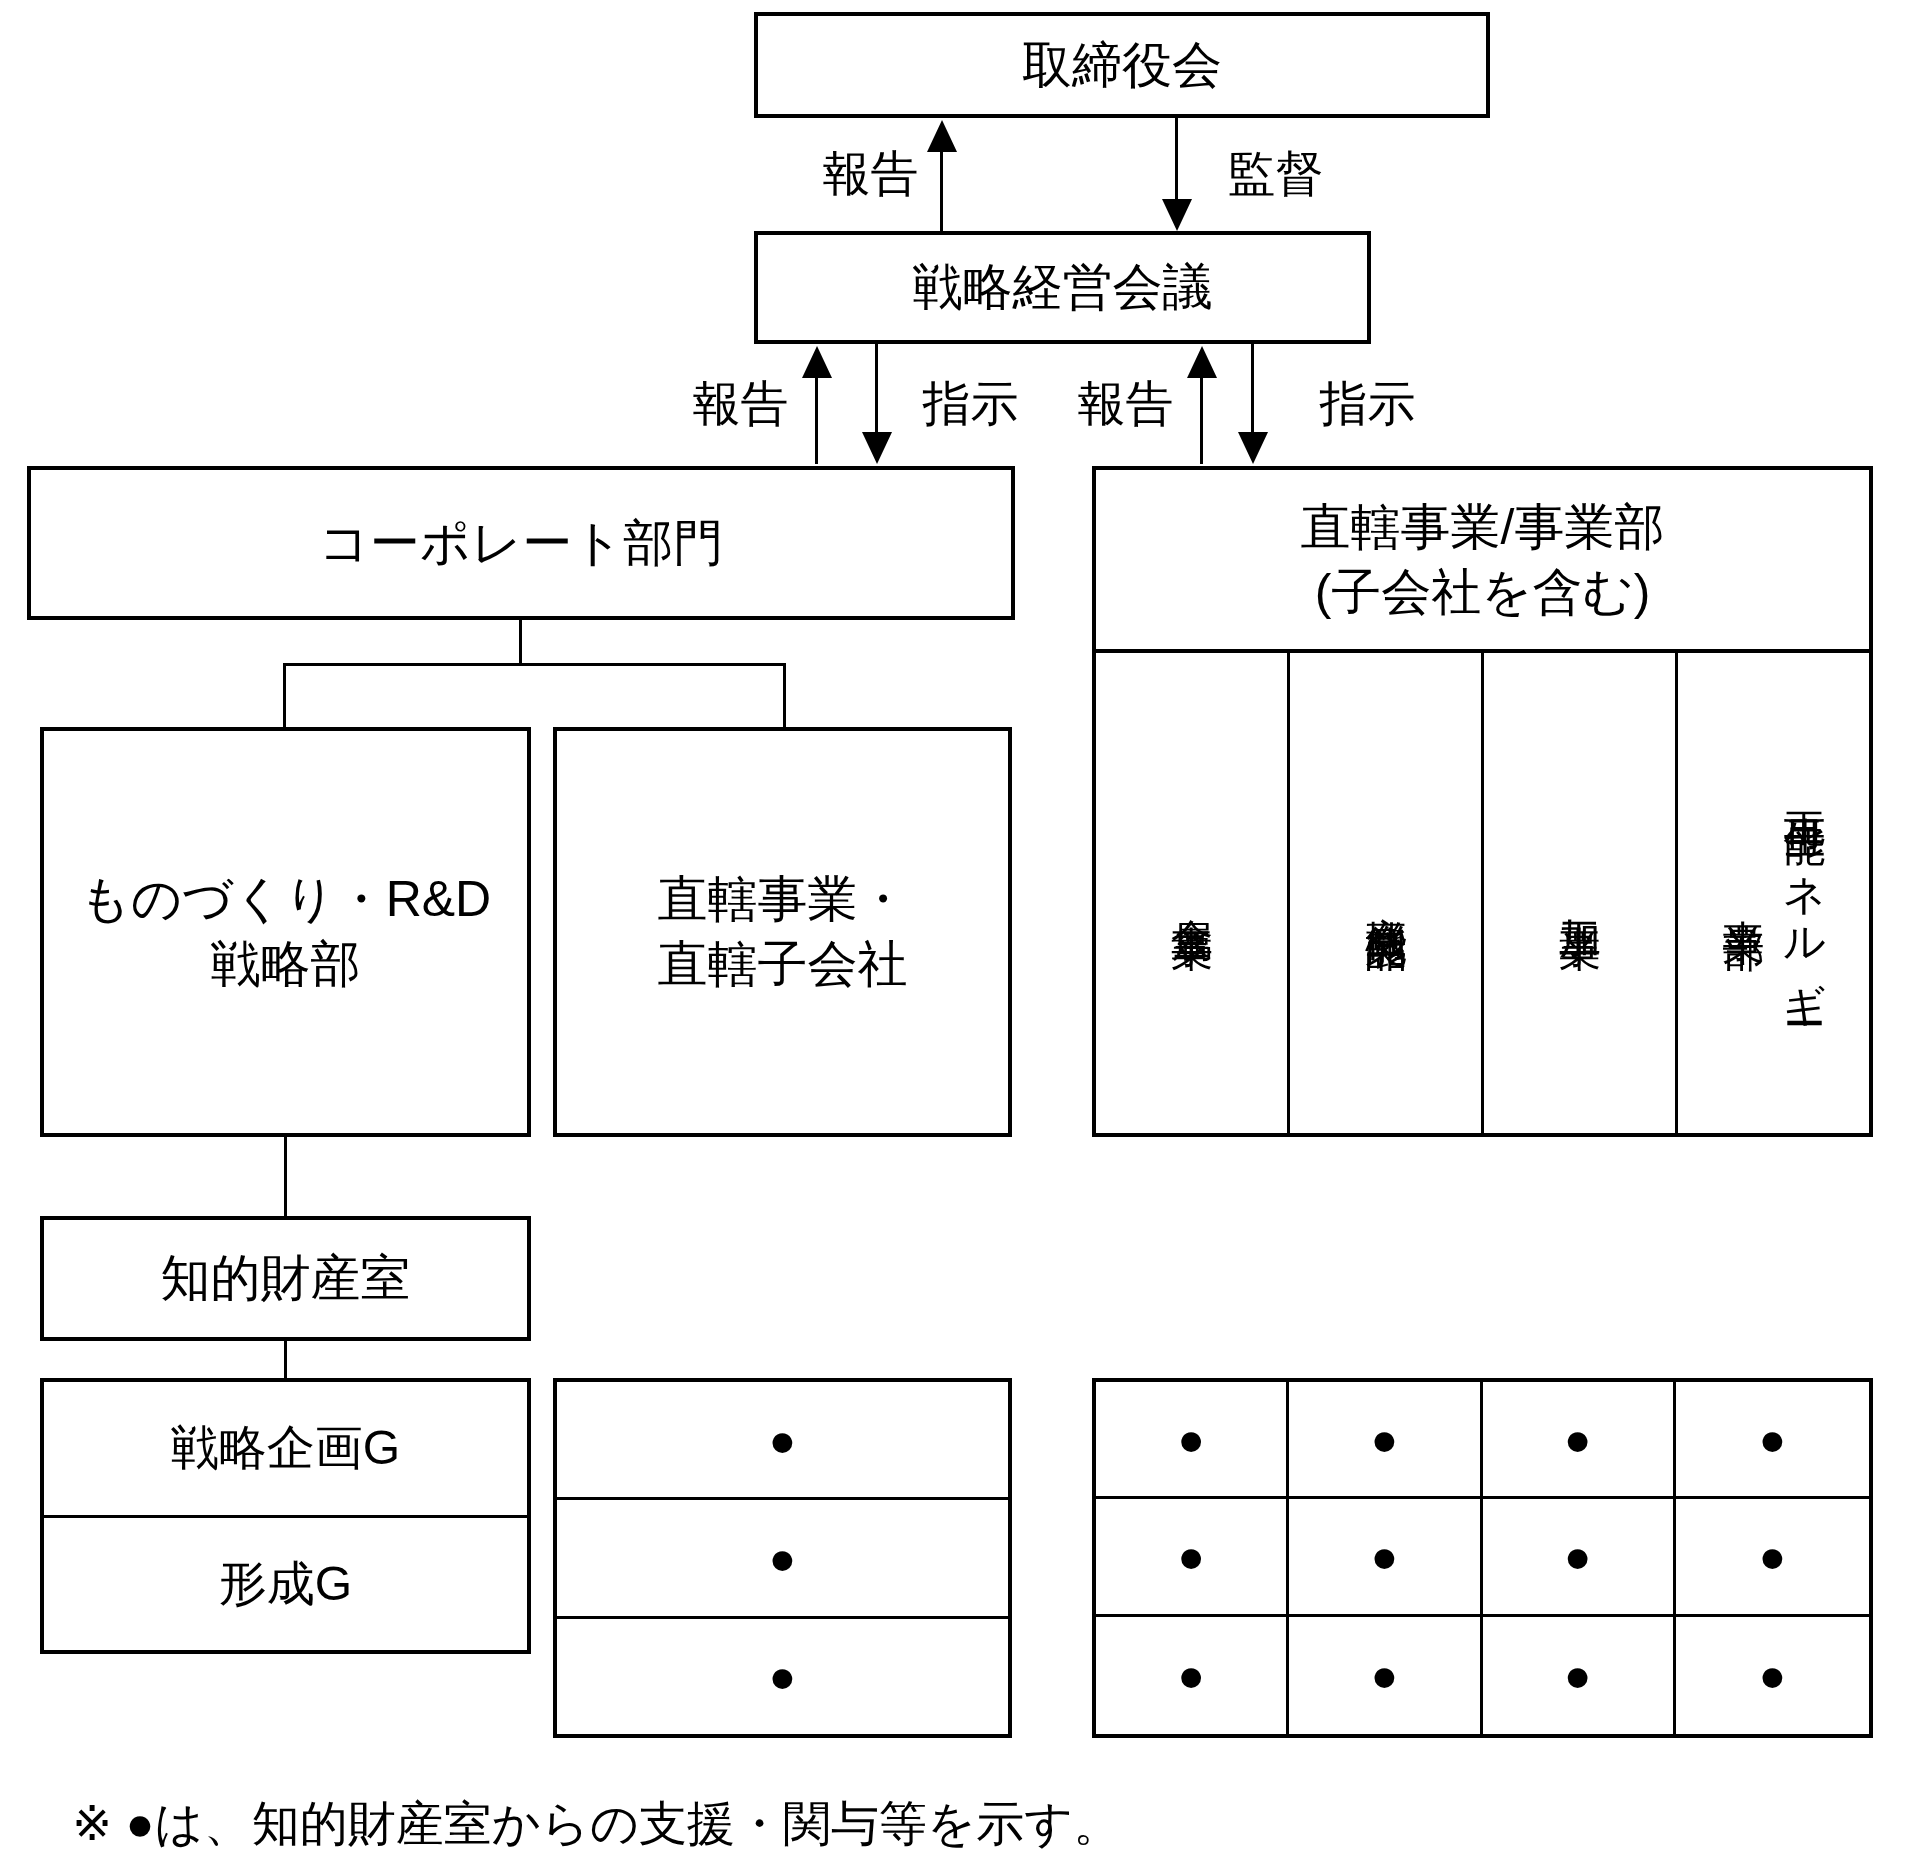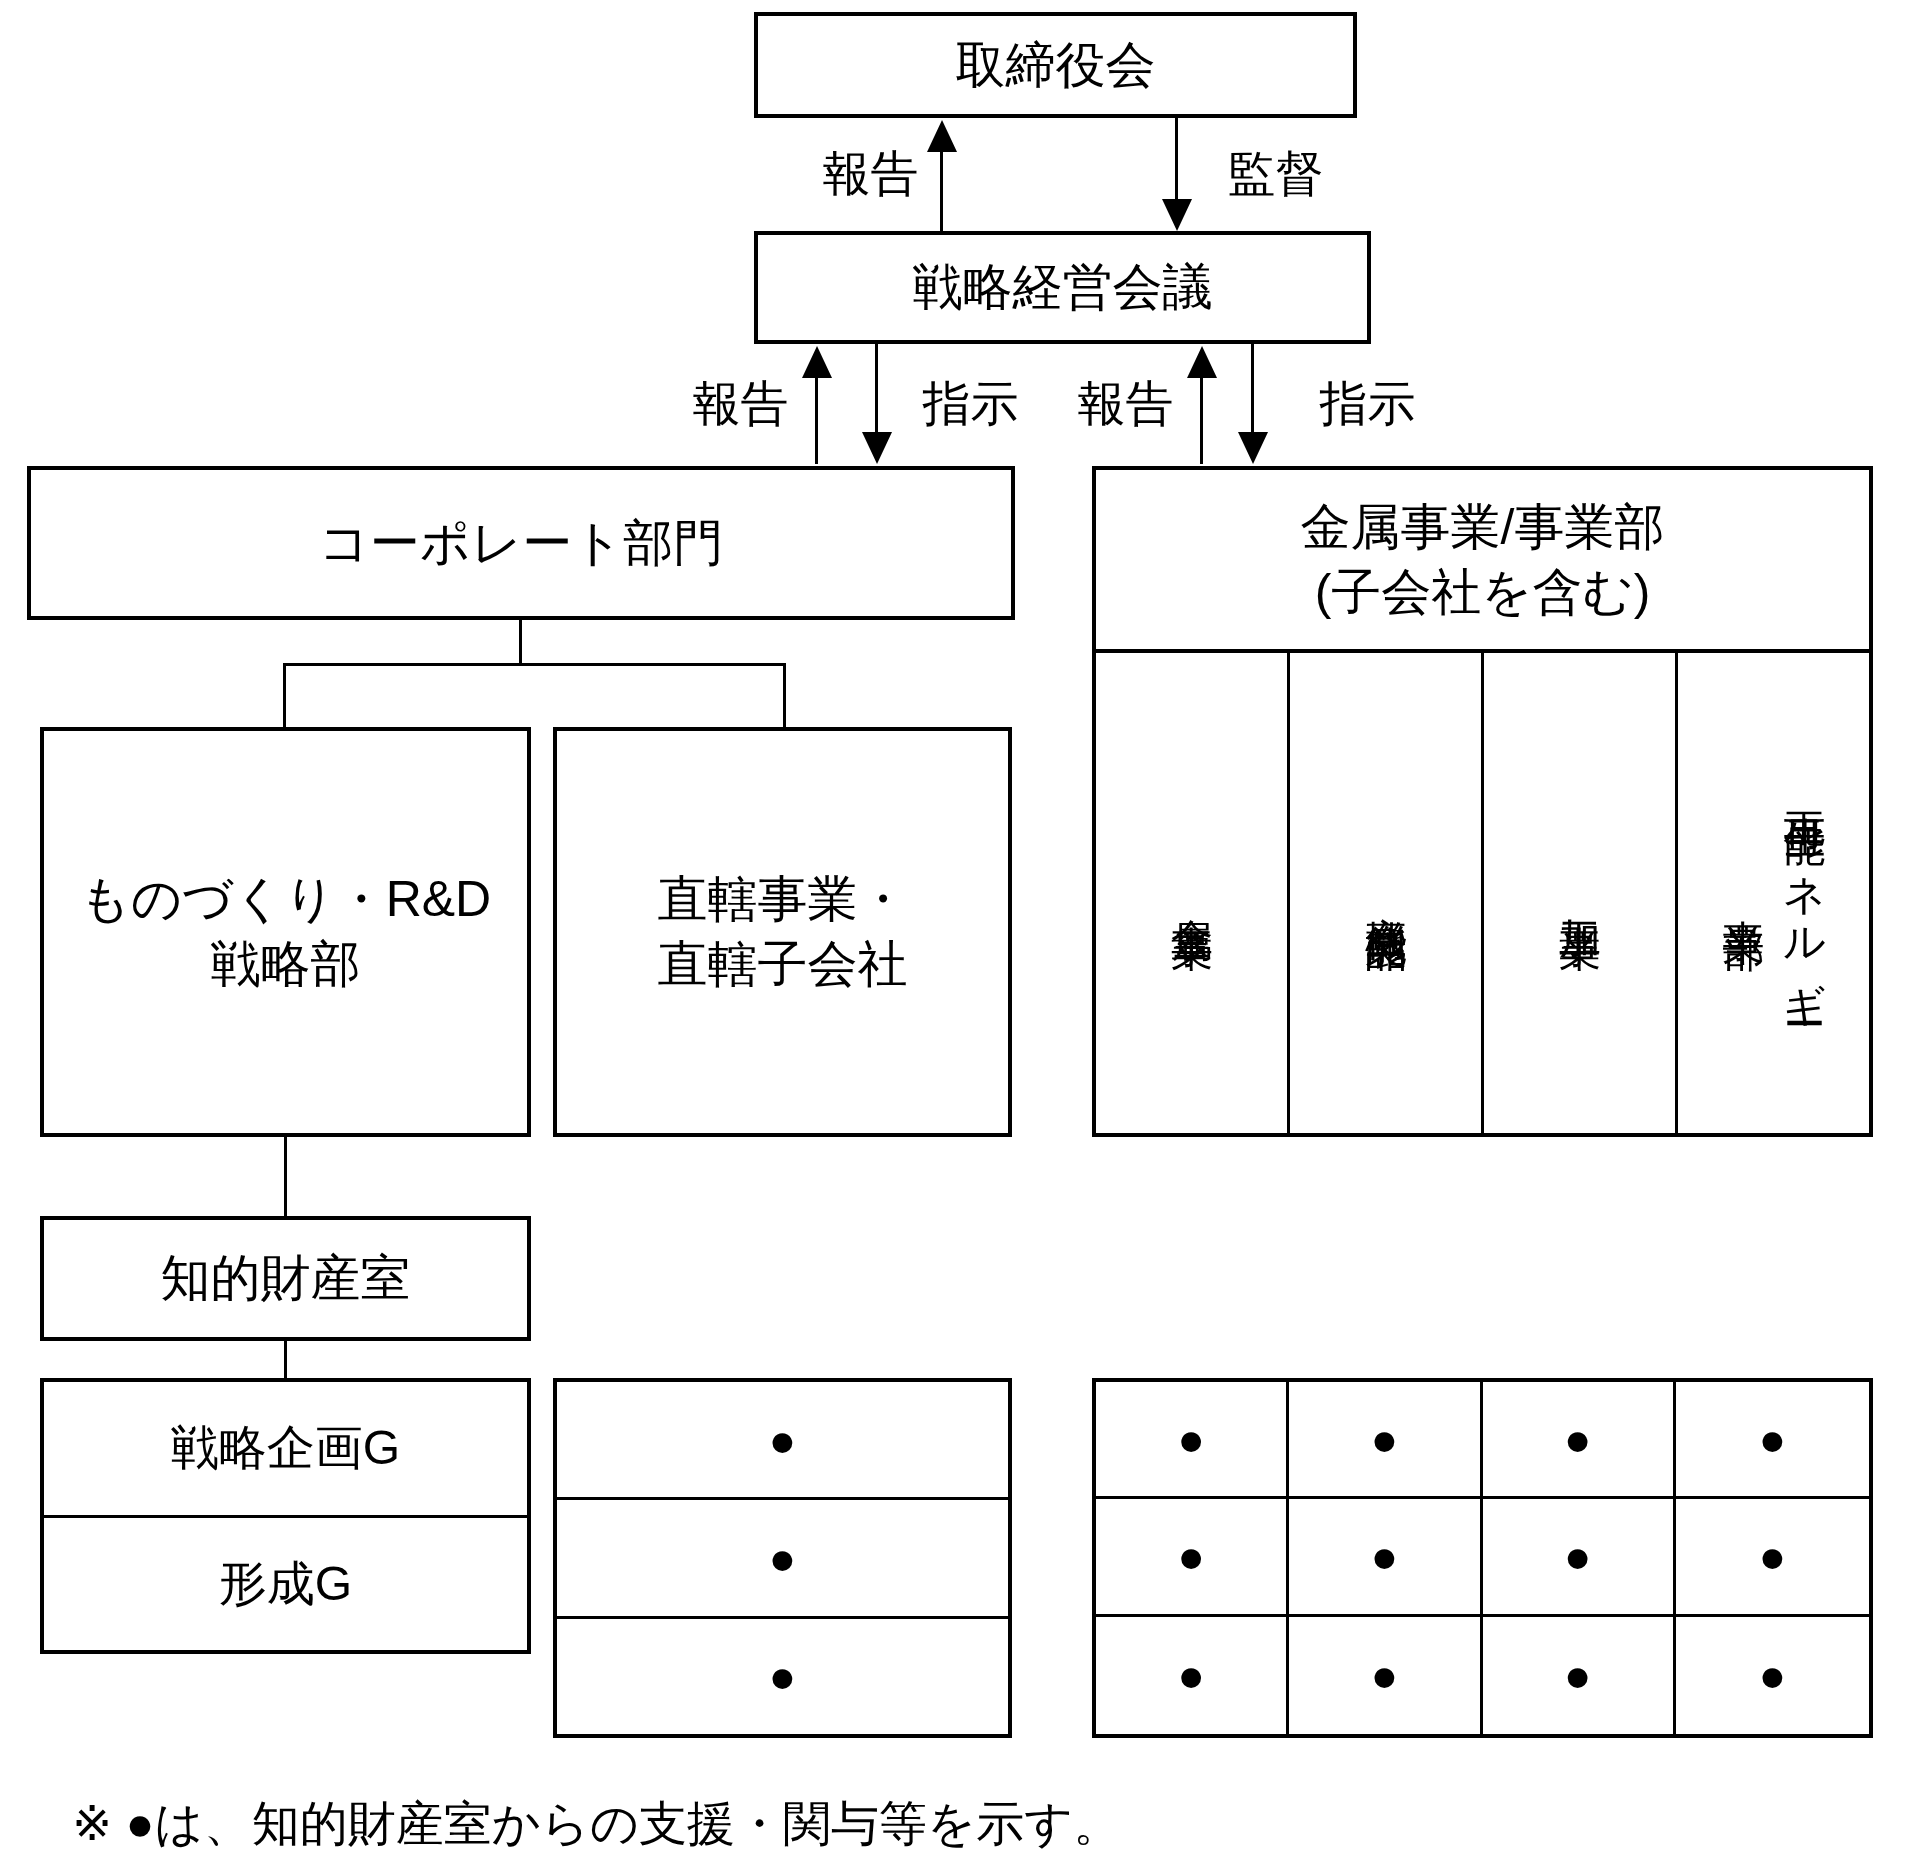--- a/index.html
+++ b/index.html
@@ -100,21 +100,21 @@
   .gcell:nth-child(4n) { border-right: none; }
   .gcell:nth-child(n+9) { border-bottom: none; }
   .dot { font-size: 46px; line-height: 1; }
   .note { position: absolute; font-size: 48px; white-space: nowrap; }
 </style>
 </head>
 <body>
 
 <div class="canvas">
 
-  <div class="box" style="left:754px; top:12px; width:603px; height:106px;">
+  <div class="box" style="left:754px; top:12px; width:736px; height:106px;">
     <span>取締役会</span>
   </div>
 
   <div class="ah-up" style="left:927px; top:120px;"></div>
   <div class="vline" style="left:940px; top:148px; height:83px;"></div>
   <div class="lbl" style="left:808px; top:142px; width:125px;">報告</div>
 
   <div class="vline" style="left:1175px; top:118px; height:85px;"></div>
   <div class="ah-down" style="left:1162px; top:199px;"></div>
   <div class="lbl" style="left:1208px; top:142px; width:135px;">監督</div>
@@ -137,21 +137,21 @@
 
   <div class="vline" style="left:1251px; top:344px; height:90px;"></div>
   <div class="ah-down" style="left:1238px; top:432px;"></div>
   <div class="lbl" style="left:1305px; top:372px; width:125px;">指示</div>
 
   <div class="box" style="left:27px; top:466px; width:988px; height:154px;">
     <span>コーポレート部門</span>
   </div>
 
   <div class="box" style="left:1092px; top:466px; width:781px; height:187px;">
-    <span>金属事業/事業部</span>
+    <span>直轄事業/事業部</span>
     <span>(子会社を含む)</span>
   </div>
 
   <div class="vline" style="left:519px; top:620px; height:43px;"></div>
   <div class="hline" style="left:284px; top:663px; width:501px;"></div>
   <div class="vline" style="left:283px; top:663px; height:64px;"></div>
   <div class="vline" style="left:783px; top:663px; height:64px;"></div>
 
   <div class="box" style="left:553px; top:727px; width:459px; height:410px;">
     <span>直轄事業・</span>

